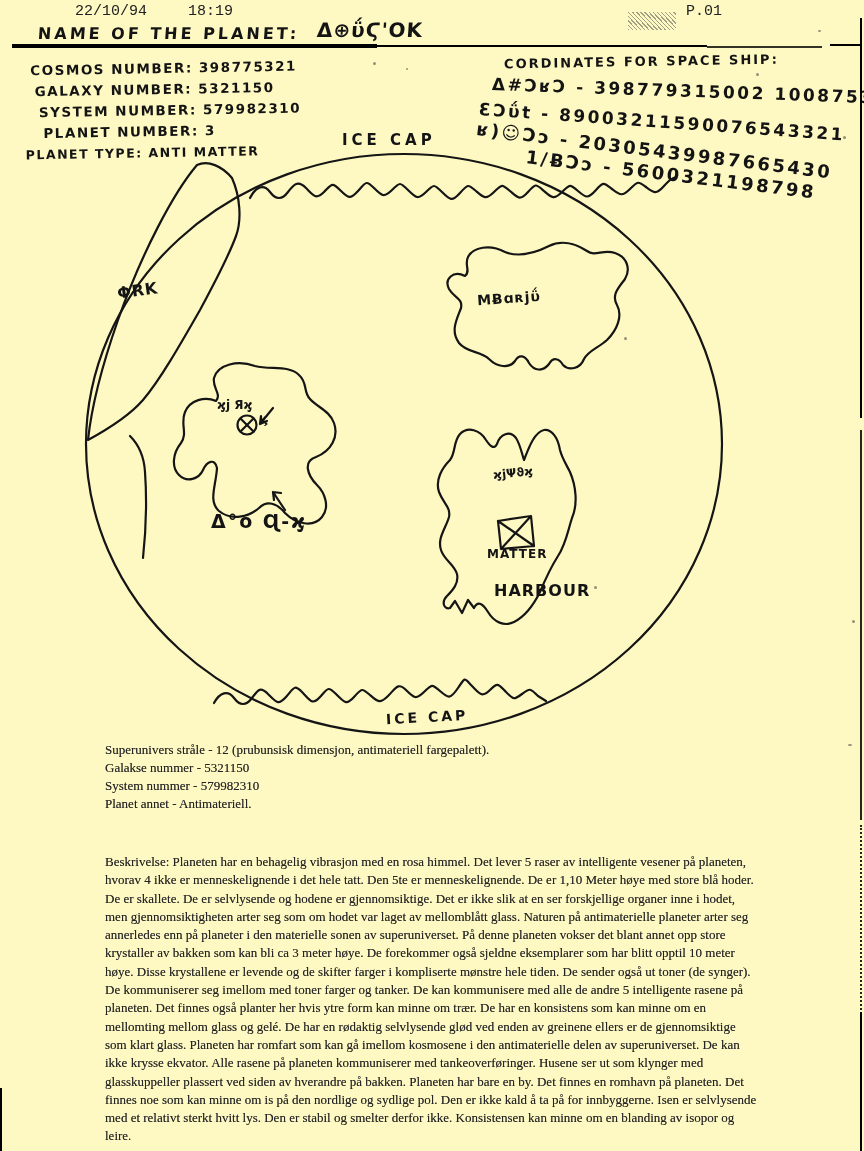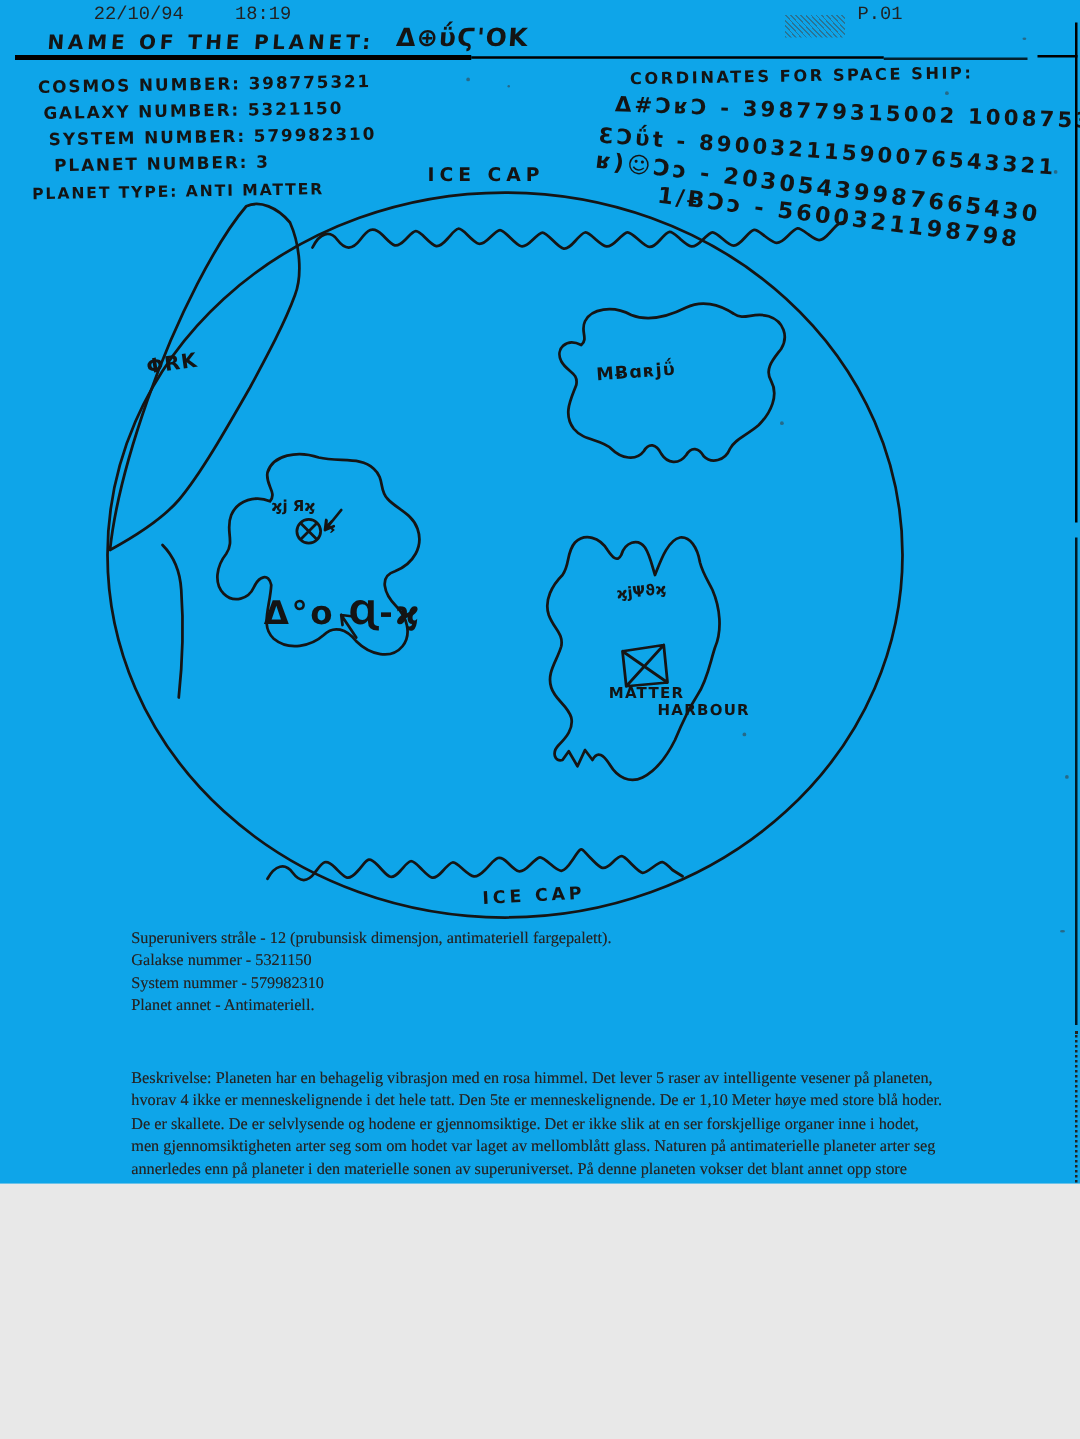--- a/index.html
+++ b/index.html
@@ -1,19 +1,19 @@
 <!DOCTYPE html>
 <html><head>
 <meta charset="utf-8">
 <style>
   * { margin:0; padding:0; box-sizing:border-box; }
   html,body { background:#e8e8e8; }
   #page {
-    position:relative; width:864px; height:947px; margin:0 auto;
-    background:#0ea5e9; overflow:hidden; color:#161616;
+    position:relative; width:864px; height:1151px; margin:0 auto;
+    background:#fef9c3; overflow:hidden; color:#161616;
     font-family:"Liberation Serif", serif;
   }
   .abs { position:absolute; }
   
   .fax-font { font-family:"Liberation Mono", monospace; font-size:15px; color:#222; }
   
   .hand {
     font-family:"DejaVu Sans", sans-serif; color:#141414;
     letter-spacing:2px; transform:skewX(-4deg); white-space:nowrap;
   }
@@ -139,24 +139,24 @@
     <path stroke-width="1.8" d="M 273,408 L 260,424 M 260,424 l 7,-3 M 260,424 l 1,-8"></path>
     <path stroke-width="1.8" d="M 285,510 L 273,492 M 273,492 l 1,8 M 273,492 l 8,1"></path>
   </svg>
 
   <div class="abs maplabel" style="top:131px; left:342px; font-size:15px; letter-spacing:4px;">ICE CAP</div>
   <div class="abs maplabel" style="top:709px; left:386px; font-size:14px; letter-spacing:3px; transform:rotate(-3deg);">ICE CAP</div>
   <div class="abs maplabel" style="top:281px; left:117px; font-size:16px; letter-spacing:1px; transform:rotate(-8deg);">ΦRK</div>
   <div class="abs maplabel" style="top:290px; left:477px; font-size:14px; letter-spacing:1px; transform:rotate(-4deg);">MɃɑʀjΰ</div>
   <div class="abs maplabel" style="top:398px; left:217px; font-size:12px;">ϗj Яϗ</div>
   <div class="abs maplabel" style="top:414px; left:259px; font-size:11px;">Ϗ</div>
-  <div class="abs maplabel" style="top:476px; left:211px; font-size:26px; letter-spacing:2px;">Δ°o Ɋ-ϗ</div>
+  <div class="abs maplabel" style="top:510px; left:211px; font-size:19px; letter-spacing:2px;">Δ°o Ɋ-ϗ</div>
   <div class="abs maplabel" style="top:466px; left:493px; font-size:12px; transform:rotate(-6deg);">ϗjΨϑϗ</div>
   <div class="abs maplabel" style="top:547px; left:487px; font-size:12px; letter-spacing:1px;">MATTER</div>
-  <div class="abs maplabel" style="top:561px; left:494px; font-size:12px; letter-spacing:1px;margin-left:32px;">HARBOUR</div>
+  <div class="abs maplabel" style="top:581px; left:494px; font-size:16px; letter-spacing:1px;">HARBOUR</div>
 
   <div class="abs typed details">
     <div>Superunivers stråle - 12 (prubunsisk dimensjon, antimateriell fargepalett).</div>
     <div>Galakse nummer - 5321150</div>
     <div>System nummer - 579982310</div>
     <div>Planet annet - Antimateriell.</div>
   </div>
 
   <div class="abs typed description">Beskrivelse: Planeten har en behagelig vibrasjon med en rosa himmel.  Det lever 5 raser av intelligente vesener på planeten, hvorav 4 ikke er menneskelignende i det hele tatt. Den 5te er menneskelignende. De er 1,10 Meter høye med store blå hoder. De er skallete. De er selvlysende og hodene er gjennomsiktige. Det er ikke slik at en ser forskjellige organer inne i hodet, men gjennomsiktigheten arter seg som om hodet var laget av mellomblått glass. Naturen på antimaterielle planeter arter seg annerledes enn på planeter i den materielle sonen av superuniverset. På denne planeten vokser det blant annet opp store krystaller av bakken som kan bli ca 3 meter høye.  De forekommer også sjeldne eksemplarer som har blitt opptil 10 meter høye.  Disse krystallene er levende og de skifter farger i kompliserte mønstre hele tiden. De sender også ut toner (de synger). De kommuniserer seg imellom med toner farger og tanker. De kan kommunisere med alle de andre 5 intelligente rasene på planeten. Det finnes også planter her hvis ytre form kan minne om trær. De har en konsistens som kan minne om en mellomting mellom glass og gelé. De har en rødaktig selvlysende glød ved enden av greinene ellers er de gjennomsiktige som klart glass. Planeten har romfart som kan gå imellom kosmosene i den antimaterielle delen av superuniverset. De kan ikke krysse ekvator. Alle rasene på planeten kommuniserer med tankeoverføringer.  Husene ser ut som klynger med glasskuppeller plassert ved siden av hverandre på bakken. Planeten har bare en by. Det finnes en romhavn på planeten.  Det finnes noe som kan minne om is på den nordlige og sydlige pol. Den er ikke kald å ta på for innbyggerne. Isen er selvlysende med et relativt sterkt hvitt lys. Den er stabil og smelter derfor ikke. Konsistensen kan minne om en blanding av isopor og leire.</div>
 

